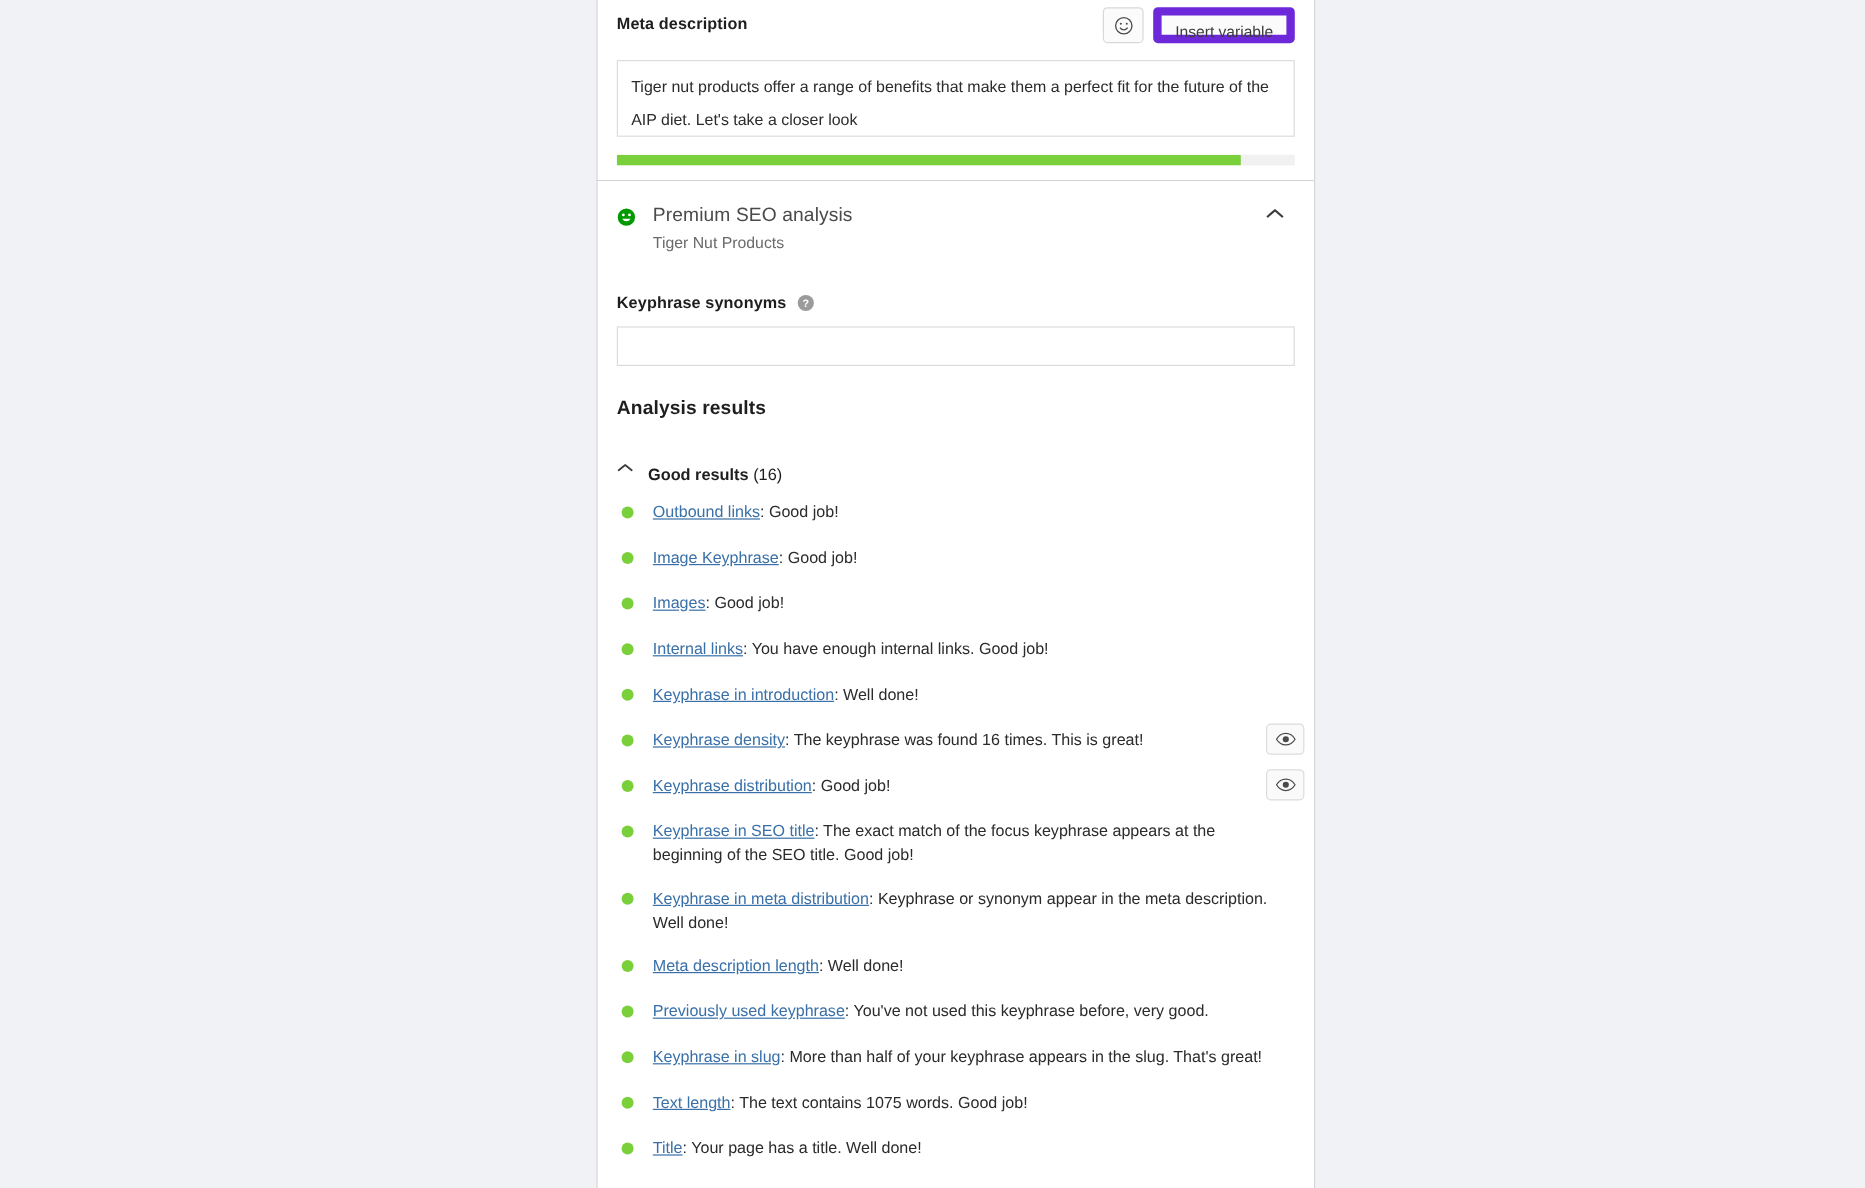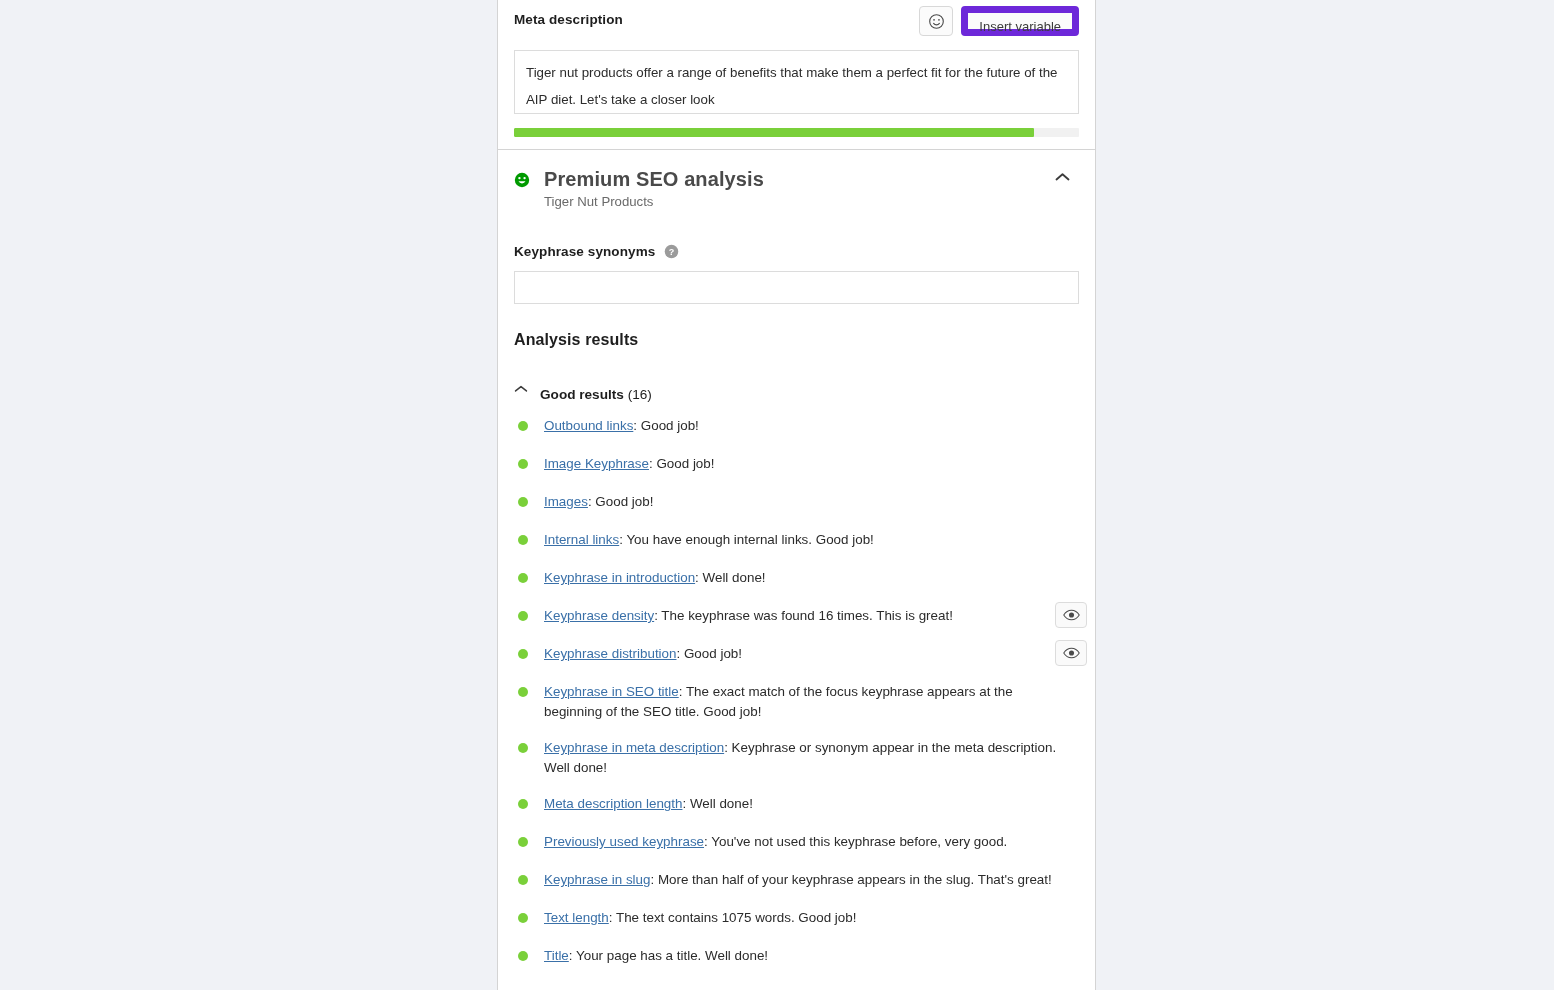--- a/index.html
+++ b/index.html
@@ -133,23 +133,23 @@
 
   .seo-smiley {
     width: 16px;
     height: 16px;
     margin-top: 4px;
     margin-right: 14px;
     flex: none;
   }
 
   .seo-title {
-    font-size: 20px;
+    font-size: 16px;
     color: #4a4a4a;
-    font-weight: bold;
+    font-weight: normal;
     line-height: 22px;
     letter-spacing: .1px;
   }
 
   .seo-sub {
     font-size: 13.2px;
     color: #6a6a6a;
     line-height: 22px;
     margin-top: 1px;
   }
@@ -394,21 +394,21 @@
                 <circle cx="11" cy="7" r="3.3" fill="#4a4a4a"></circle>
               </svg>
             </button>
           </li>
           <li class="result-item">
             <span class="bullet"></span>
             <span class="result-text"><span class="result-link">Keyphrase in SEO title</span><span>: The exact match of the focus keyphrase appears at the beginning of the SEO title. Good job!</span></span>
           </li>
           <li class="result-item">
             <span class="bullet"></span>
-            <span class="result-text"><span class="result-link">Keyphrase in meta description</span><span>: Keyphrase or synonym appear in the meta description. Well done!</span></span>
+            <span class="result-text"><span class="result-link">Keyphrase in meta distribution</span><span>: Keyphrase or synonym appear in the meta description. Well done!</span></span>
           </li>
           <li class="result-item">
             <span class="bullet"></span>
             <span class="result-text"><span class="result-link">Meta description length</span><span>: Well done!</span></span>
           </li>
           <li class="result-item">
             <span class="bullet"></span>
             <span class="result-text"><span class="result-link">Previously used keyphrase</span><span>: You've not used this keyphrase before, very good.</span></span>
           </li>
           <li class="result-item">

